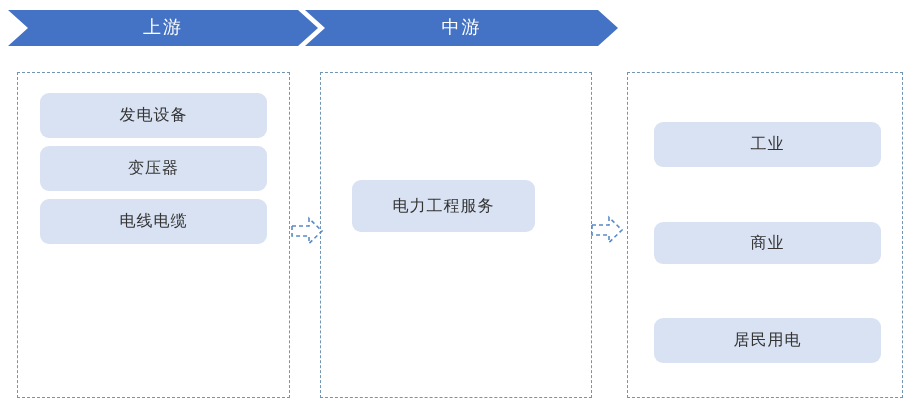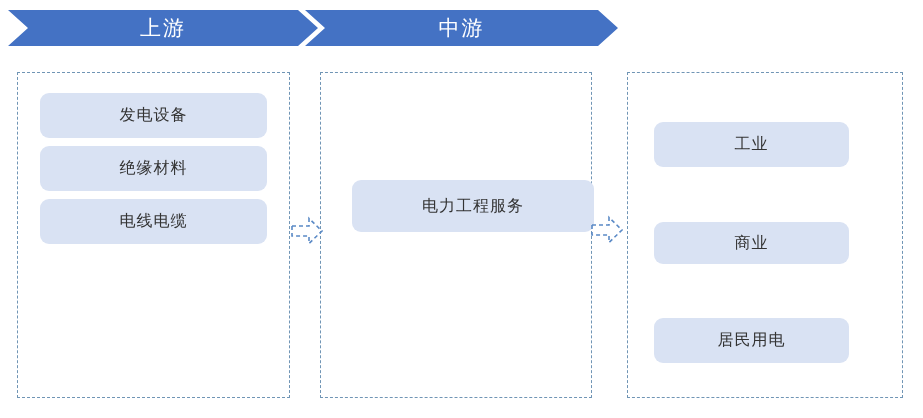--- a/index.html
+++ b/index.html
@@ -21,21 +21,21 @@
   }
   
   .banner{
     position:absolute;top:10px;height:36px;
     background:var(--banner-blue);
     display:flex;align-items:center;justify-content:center;
     clip-path:polygon(0 0, calc(100% - 20px) 0, 100% 50%, calc(100% - 20px) 100%, 0 100%, 20px 50%);
   }
   .banner span{
     color:var(--text-light);
-    font-size:21px;
+    font-size:18px;
     letter-spacing:2px;
     line-height:1;
     padding-bottom:2px;
   }
   .banner.b1{left:8px;width:310px;}
   .banner.b2{left:305px;width:313px;align-items:center;}
   .banner.b3{left:611px;width:310px;}
   
   .col{
     position:absolute;top:72px;height:326px;
@@ -55,25 +55,25 @@
     letter-spacing:1px;
   }
   .col.c1{
     display:flex;flex-direction:column;
     padding:20px 22px 0 22px;
     gap:8px;
   }
   .col.c1 .chip{width:227px;height:45px;flex:none;}
   .col.c2 .chip{
     position:absolute;left:31px;top:107px;
-    width:242px;height:52px;text-align:right;
+    width:183px;height:52px;text-align:right;
   }
   .col.c3 .chip{
     position:absolute;left:26px;
-    width:195px;height:45px;
+    width:227px;height:45px;
   }
   .col.c3 .chip.r1{top:49px;}
   .col.c3 .chip.r2{top:149px;height:42px;}
   .col.c3 .chip.r3{top:245px;}
   
   .flow-arrow{position:absolute;width:34px;height:32px;}
   .flow-arrow.a1{left:290px;top:215px;}
   .flow-arrow.a2{left:590px;top:214px;}
   .flow-arrow path{
     fill:none;
@@ -92,21 +92,21 @@
   </div>
   <div class="banner b2">
     <span>中游</span>
   </div>
 
   <div class="col c1">
     <div class="chip">
       <span>发电设备</span>
     </div>
     <div class="chip">
-      <span>绝缘材料</span>
+      <span>变压器</span>
     </div>
     <div class="chip">
       <span>电线电缆</span>
     </div>
   </div>
 
   <div class="col c2">
     <div class="chip">
       <span>电力工程服务</span>
     </div>

